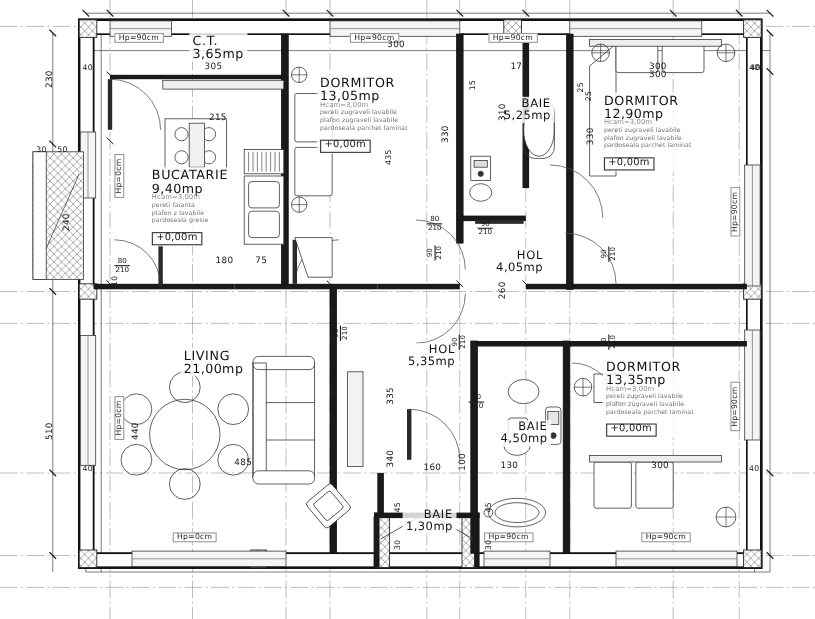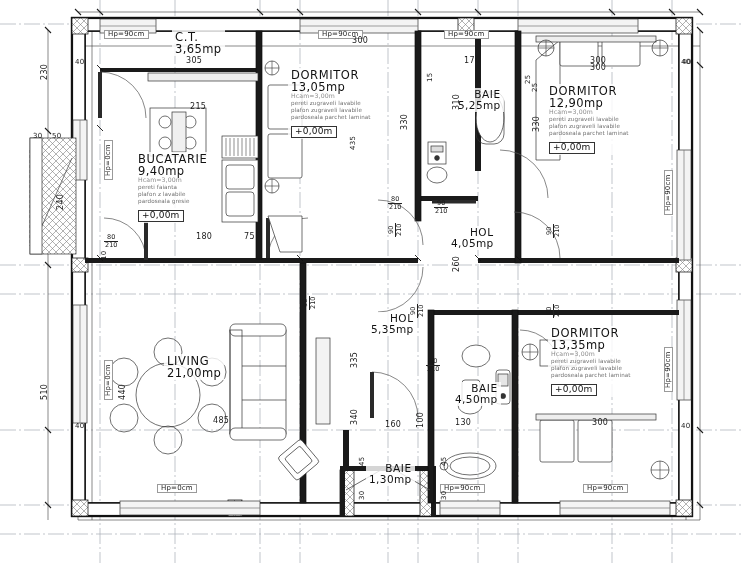--- a/index.html
+++ b/index.html
@@ -405,21 +405,21 @@
   <div class="lbl room sm" style="left:448px;top:226px;">
     <div class="nm">HOL</div>
     <div class="ar">4,05mp</div>
   </div>
 
   <div class="lbl room sm" style="left:368px;top:312px;">
     <div class="nm">HOL</div>
     <div class="ar">5,35mp</div>
   </div>
 
-  <div class="lbl room" style="left:164px;top:354px;">
+  <div class="lbl room" style="left:164px;top:316px;">
     <div class="nm">LIVING</div>
     <div class="ar">21,00mp</div>
   </div>
 
   <div class="lbl room" style="left:548px;top:326px;">
     <div class="nm">DORMITOR</div>
     <div class="ar">13,35mp</div>
     <div class="hc">Hcam=3,00m</div>
     <div class="fin">pereti zugraveli lavabile</div>
     <div class="fin">plafon zugraveli lavabile</div>
@@ -481,21 +481,21 @@
   <div class="dim v" style="left:350px;top:368px;">335</div>
   <div class="dim v" style="left:350px;top:425px;">340</div>
   <div class="dim v" style="left:118px;top:400px;">440</div>
   <div class="dim" style="left:213px;top:416px;">485</div>
   <div class="dim" style="left:590px;top:63px;">300</div>
   <div class="dim v" style="left:452px;top:272px;">260</div>
   <div class="dim" style="left:592px;top:418px;">300</div>
   <div class="dim" style="left:455px;top:418px;">130</div>
   <div class="dim" style="left:385px;top:420px;">160</div>
   <div class="dim v" style="left:416px;top:428px;">100</div>
-  <div class="dim" style="left:244px;top:232px;">75</div>
+  <div class="dim" style="left:232px;top:232px;">75</div>
   <div class="dim" style="left:196px;top:232px;">180</div>
   <div class="dim sm v" style="left:349px;top:150px;">435</div>
   <div class="dim sm v" style="left:358px;top:466px;">45</div>
   <div class="dim sm v" style="left:358px;top:500px;">30</div>
   <div class="dim sm v" style="left:440px;top:500px;">30</div>
   <div class="dim sm v" style="left:440px;top:466px;">45</div>
 
   <div class="frac" style="left:104px;top:234px;">
     <span class="a">80</span>
     <span class="b">210</span>

